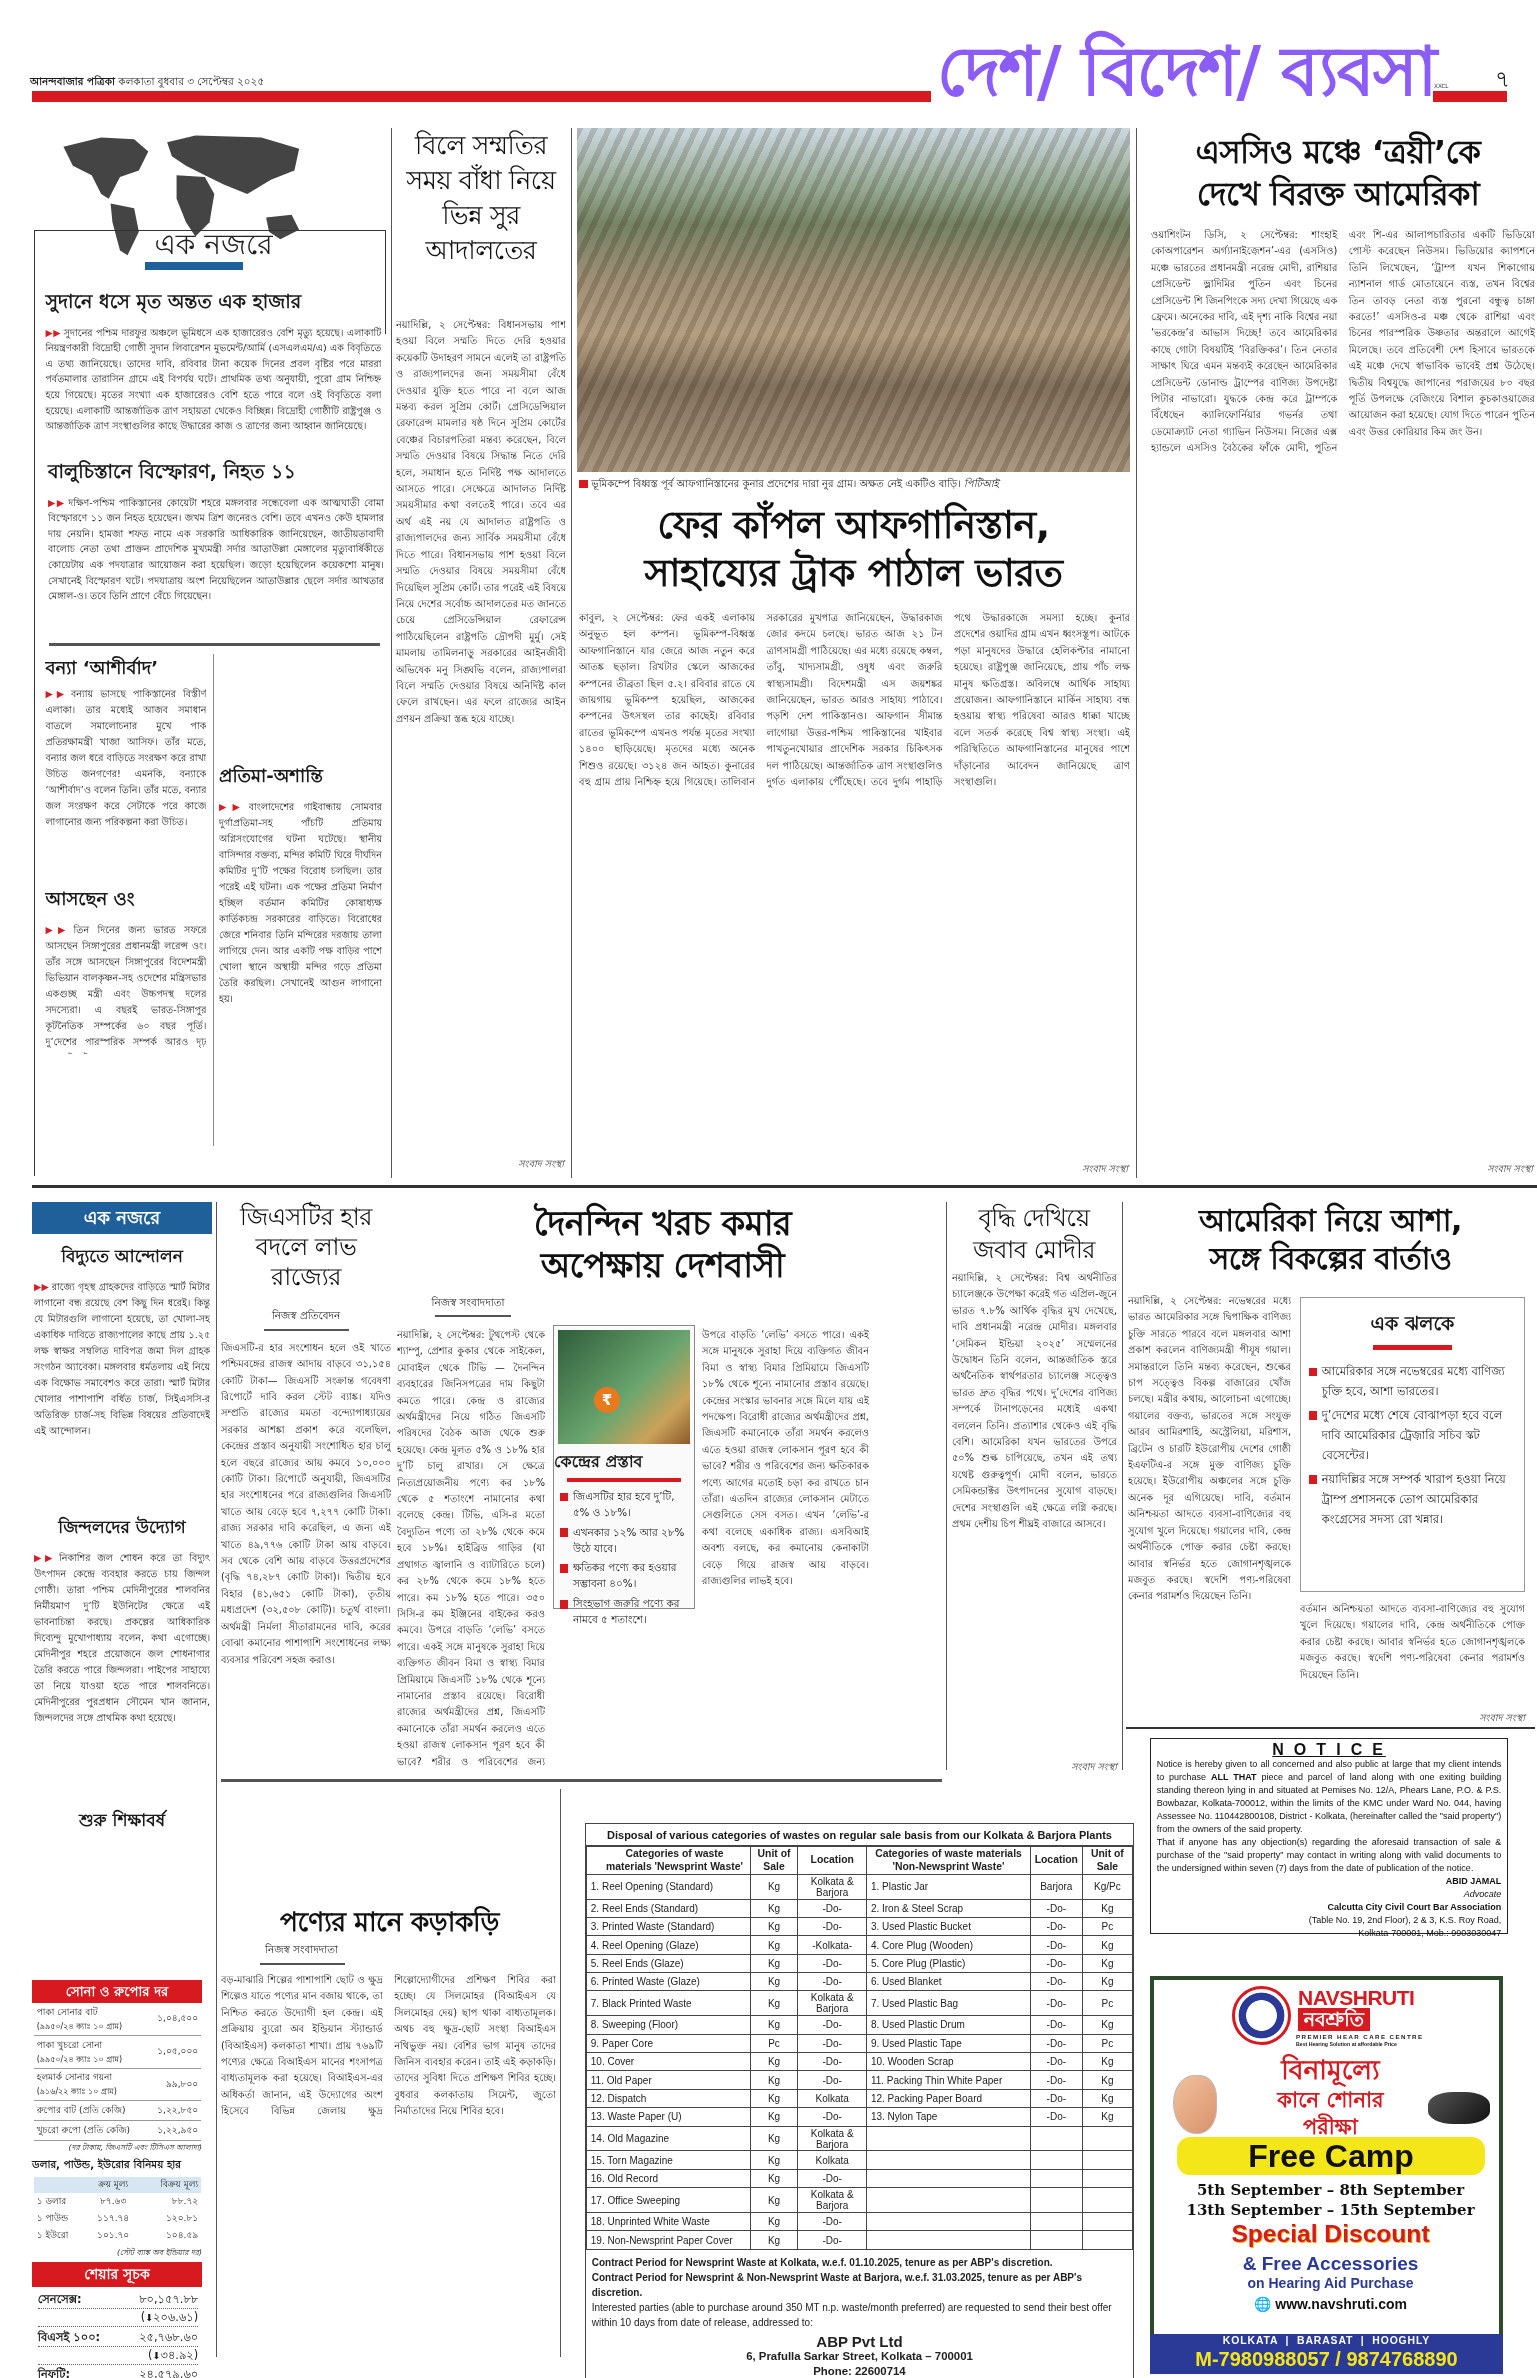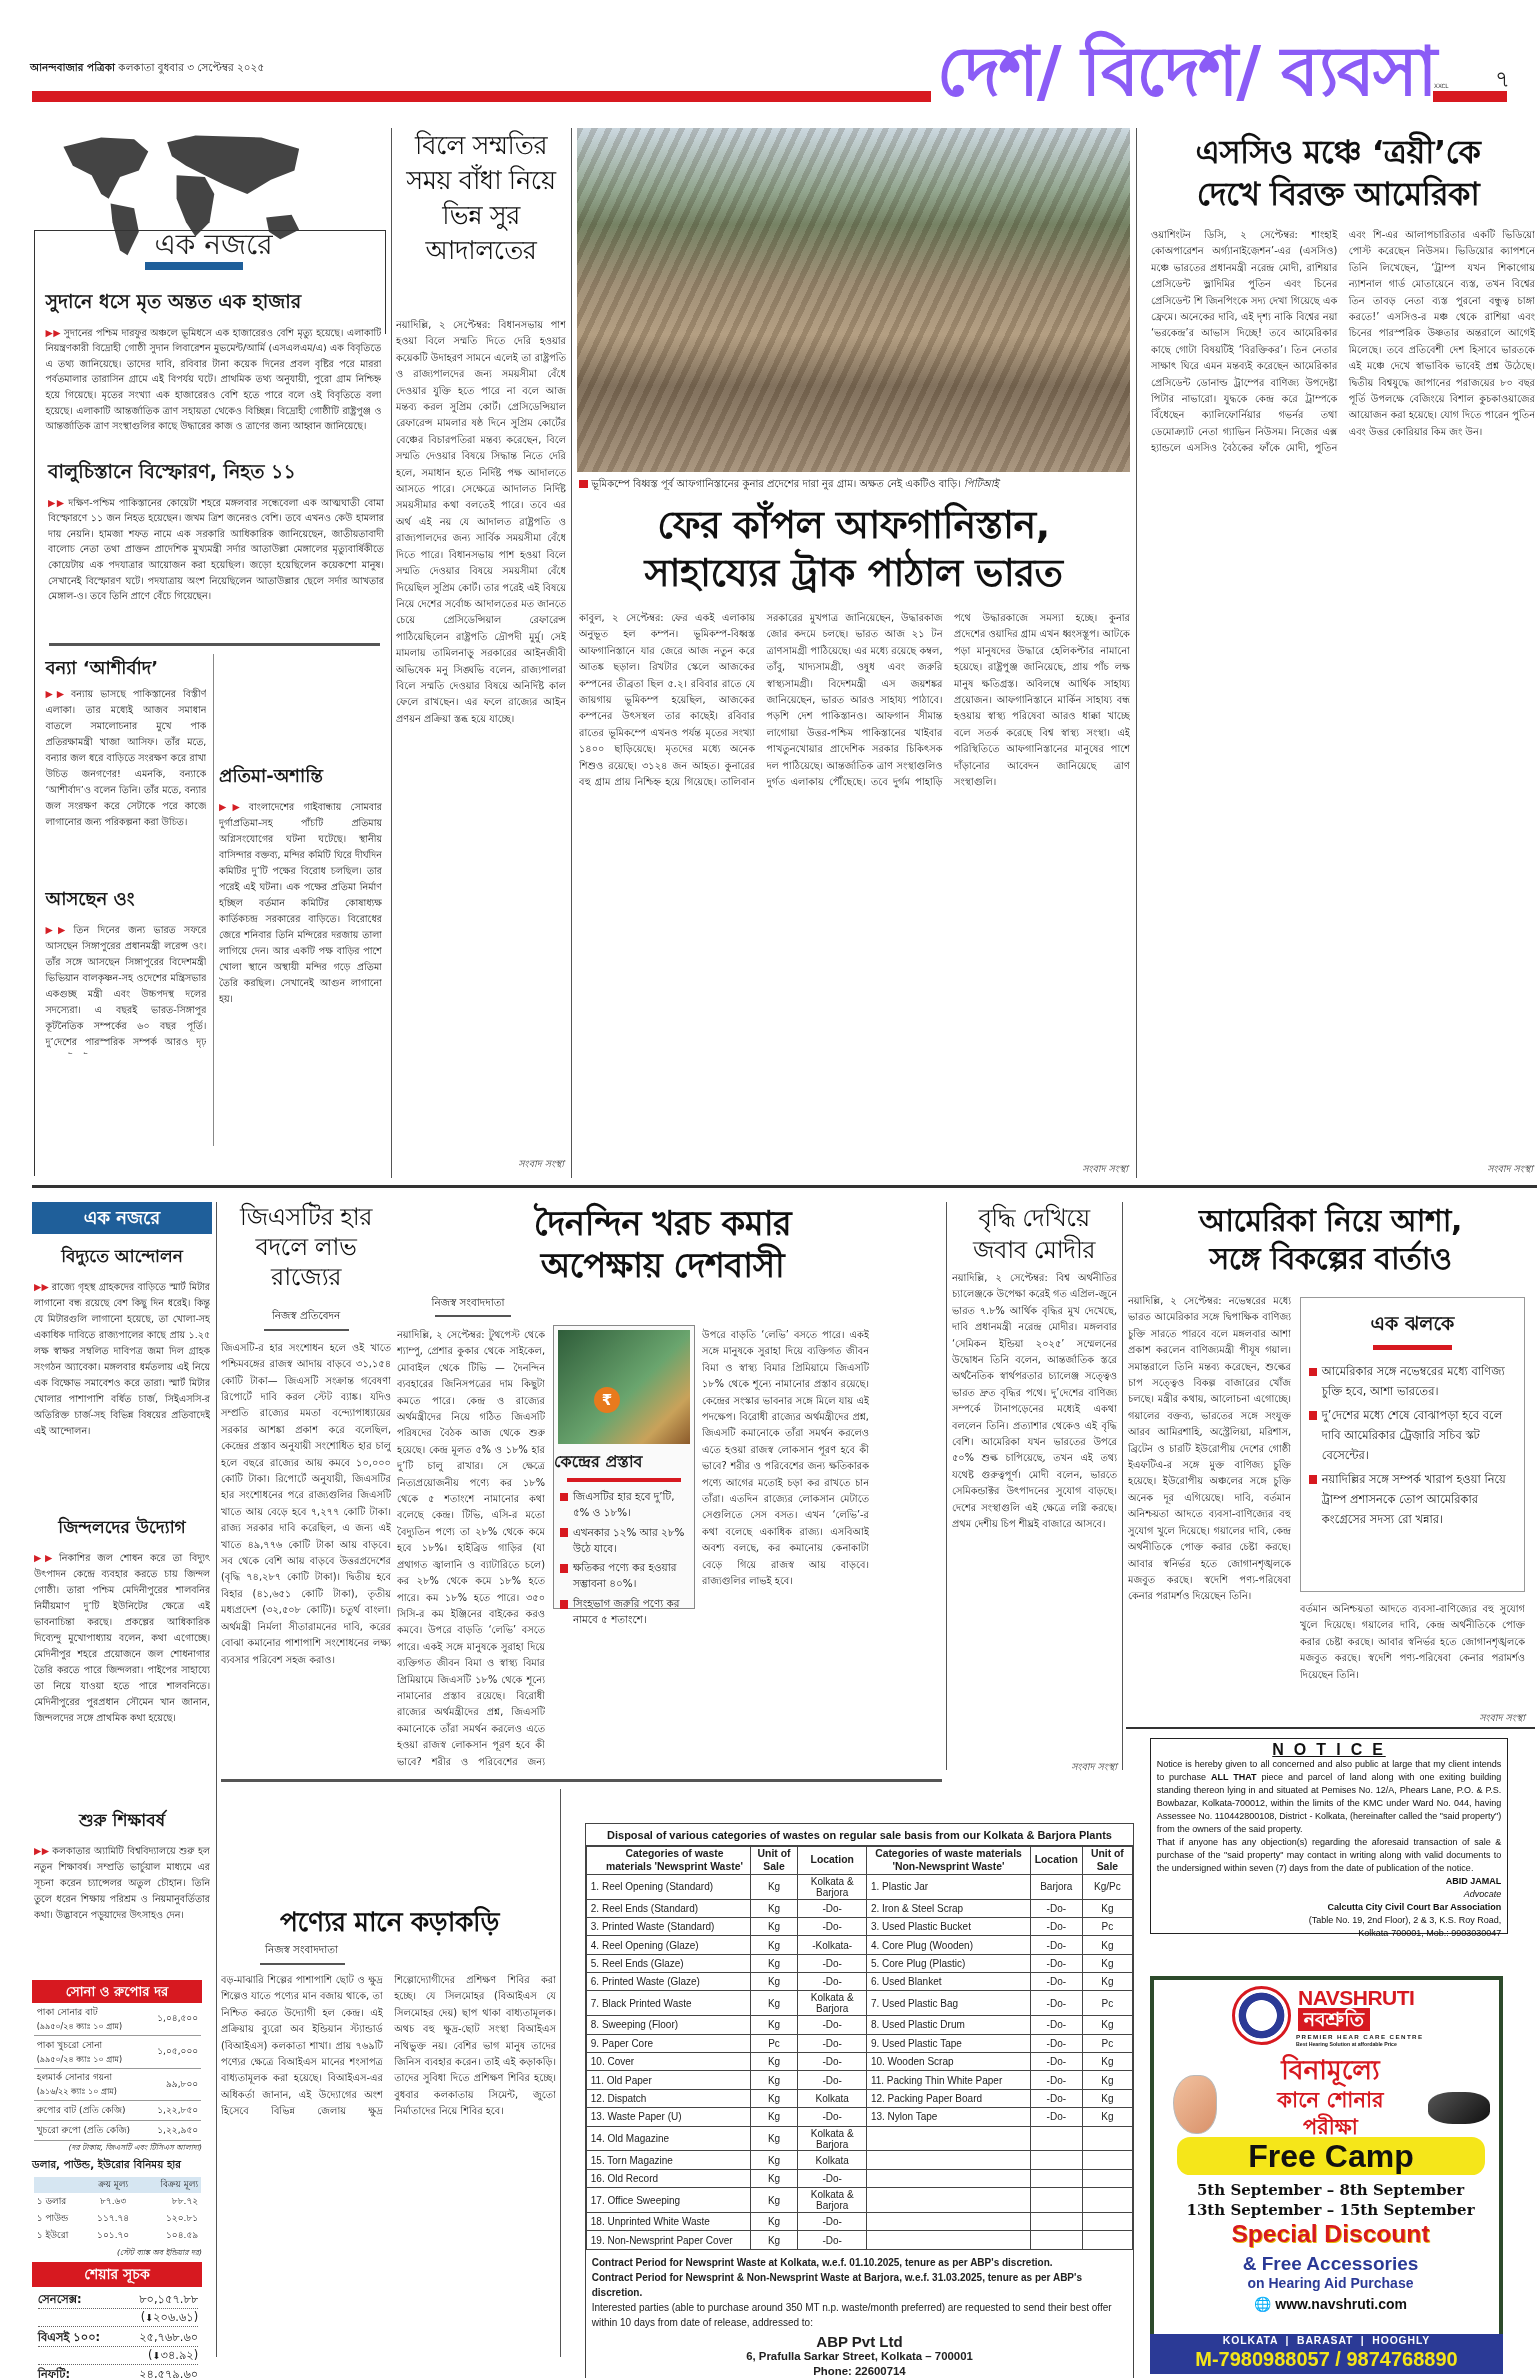--- a/index.html
+++ b/index.html
@@ -24,21 +24,21 @@
 .wt th{font-weight:bold;font-size:10.4px;text-align:center;line-height:12.3px}
 .wt td.c{text-align:center}
 .gold td{font-size:9px;padding:1.9px 2.8px;border-bottom:0.9px solid #999;color:#222}
 .gold td.v{text-align:right}
 .fx td{font-size:9px;padding:0.9px 2.8px;color:#222}
 </style>
 </head>
 <body>
 
 <div class="abs" style="left:0;top:0;width:1538px;height:123px">
-  <div class="abs" style="left:30px;top:60px;font-size:10.4px;white-space:nowrap">
+  <div class="abs" style="left:30px;top:74px;font-size:10.4px;white-space:nowrap">
     <span style="font-weight:bold">আনন্দবাজার পত্রিকা</span>
     <span>কলকাতা বুধবার ৩ সেপ্টেম্বর ২০২৫</span>
   </div>
   <div class="abs redbar" style="left:32px;top:91px;width:899px;height:11.4px"></div>
   <div class="abs" style="left:937px;top:38px;font-size:68px;color:#8b5cf6;font-weight:bold;letter-spacing:-1.9px;white-space:nowrap;line-height:1">দেশ/ বিদেশ/ ব্যবসা</div>
   <div class="abs" style="left:1434px;top:83px;font-size:5.7px;color:#333">XXCL</div>
   <div class="abs redbar" style="left:1433px;top:91px;width:74px;height:11.4px"></div>
   <div class="abs" style="left:1495px;top:61px;font-size:23px;color:#222">৭</div>
 </div>
 
@@ -114,21 +114,20 @@
   <div style="padding:3.8px 1.9px">
     <div style="font-size:17px;font-weight:bold;text-align:center;margin:5.7px 0 7.6px">বিদ্যুতে আন্দোলন</div>
     <div class="body-text" style="font-size:9.5px;line-height:16px;height:222px"><span class="arrow">▶▶</span><span>রাজ্যে গৃহস্থ গ্রাহকদের বাড়িতে স্মার্ট মিটার লাগানো বন্ধ রয়েছে বেশ কিছু দিন ধরেই। কিন্তু যে মিটারগুলি লাগানো হয়েছে, তা খোলা-সহ একাধিক দাবিতে রাজ্যপালের কাছে প্রায় ১.২৫ লক্ষ স্বাক্ষর সম্বলিত দাবিপত্র জমা দিল গ্রাহক সংগঠন অ্যাবেকা। মঙ্গলবার ধর্মতলায় এই নিয়ে এক বিক্ষোভ সমাবেশও করে তারা। স্মার্ট মিটার খোলার পাশাপাশি বর্ধিত চার্জ, সিইএসসি-র অতিরিক্ত চার্জ-সহ বিভিন্ন বিষয়ের প্রতিবাদেই এই আন্দোলন।</span></div>
   </div>
   <div style="padding:3.8px 1.9px">
     <div style="font-size:17px;font-weight:bold;text-align:center;margin:5.7px 0 7.6px">জিন্দলদের উদ্যোগ</div>
     <div class="body-text" style="font-size:9.5px;line-height:16px;height:244px"><span class="arrow">▶▶</span><span>নিকাশির জল শোধন করে তা বিদ্যুৎ উৎপাদন কেন্দ্রে ব্যবহার করতে চায় জিন্দল গোষ্ঠী। তারা পশ্চিম মেদিনীপুরের শালবনির নির্মীয়মাণ দু’টি ইউনিটের ক্ষেত্রে এই ভাবনাচিন্তা করছে। প্রকল্পের আধিকারিক দিব্যেন্দু মুখোপাধ্যায় বলেন, কথা এগোচ্ছে। মেদিনীপুর শহরে প্রয়োজনে জল শোধনাগার তৈরি করতে পারে জিন্দলরা। পাইপের সাহায্যে তা নিয়ে যাওয়া হতে পারে শালবনিতে। মেদিনীপুরের পুরপ্রধান সৌমেন খান জানান, জিন্দলদের সঙ্গে প্রাথমিক কথা হয়েছে।</span></div>
   </div>
   <div style="padding:3.8px 1.9px">
     <div style="font-size:17px;font-weight:bold;text-align:center;margin:5.7px 0 7.6px">শুরু শিক্ষাবর্ষ</div>
-    <div class="body-text" style="font-size:9.5px;line-height:16px;height:115px"><span class="arrow">▶▶</span><span>কলকাতার অ্যামিটি বিশ্ববিদ্যালয়ে শুরু হল নতুন শিক্ষাবর্ষ। সম্প্রতি ভার্চুয়াল মাধ্যমে এর সূচনা করেন চ্যান্সেলর অতুল চৌহান। তিনি তুলে ধরেন শিক্ষায় পরিশ্রম ও নিয়মানুবর্তিতার কথা। উদ্ভাবনে পড়ুয়াদের উৎসাহও দেন।</span></div>
   </div>
 
   <div class="abs" style="left:0;top:778px;width:170px">
     <div style="background:#d71920;color:#fff;font-weight:bold;font-size:13.2px;text-align:center;height:23px;line-height:23px">সোনা ও রুপোর দর</div>
     <table class="gold" style="width:167px;margin-left:1.9px">
       <tbody id="gold-body">
           <tr>
             <td>
               <div>পাকা সোনার বাট</div>
               <div style="font-size: 8px;">(৯৯৫০/২৪ ক্যাঃ ১০ গ্রাম)</div>

